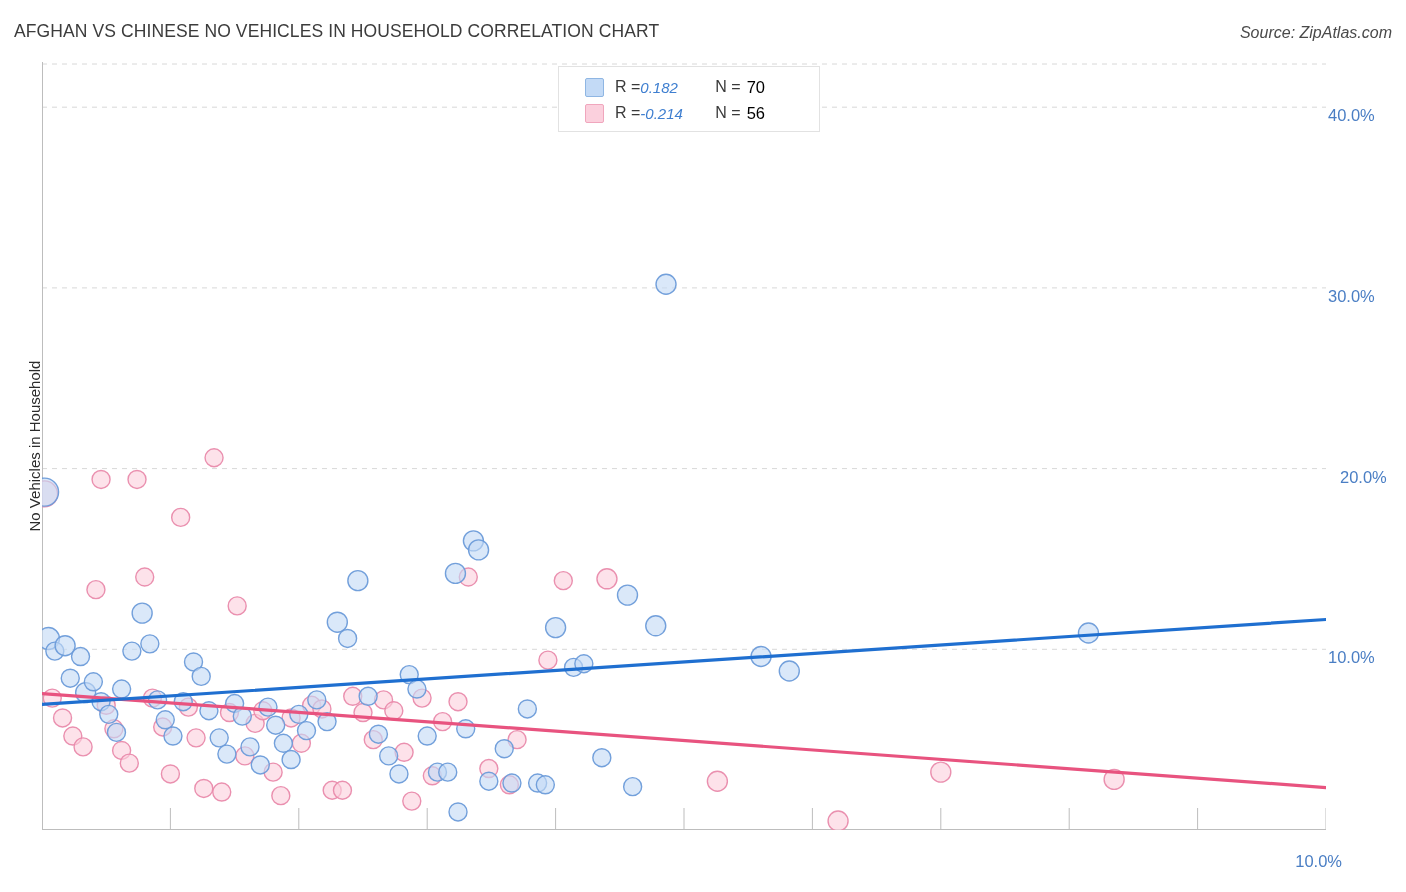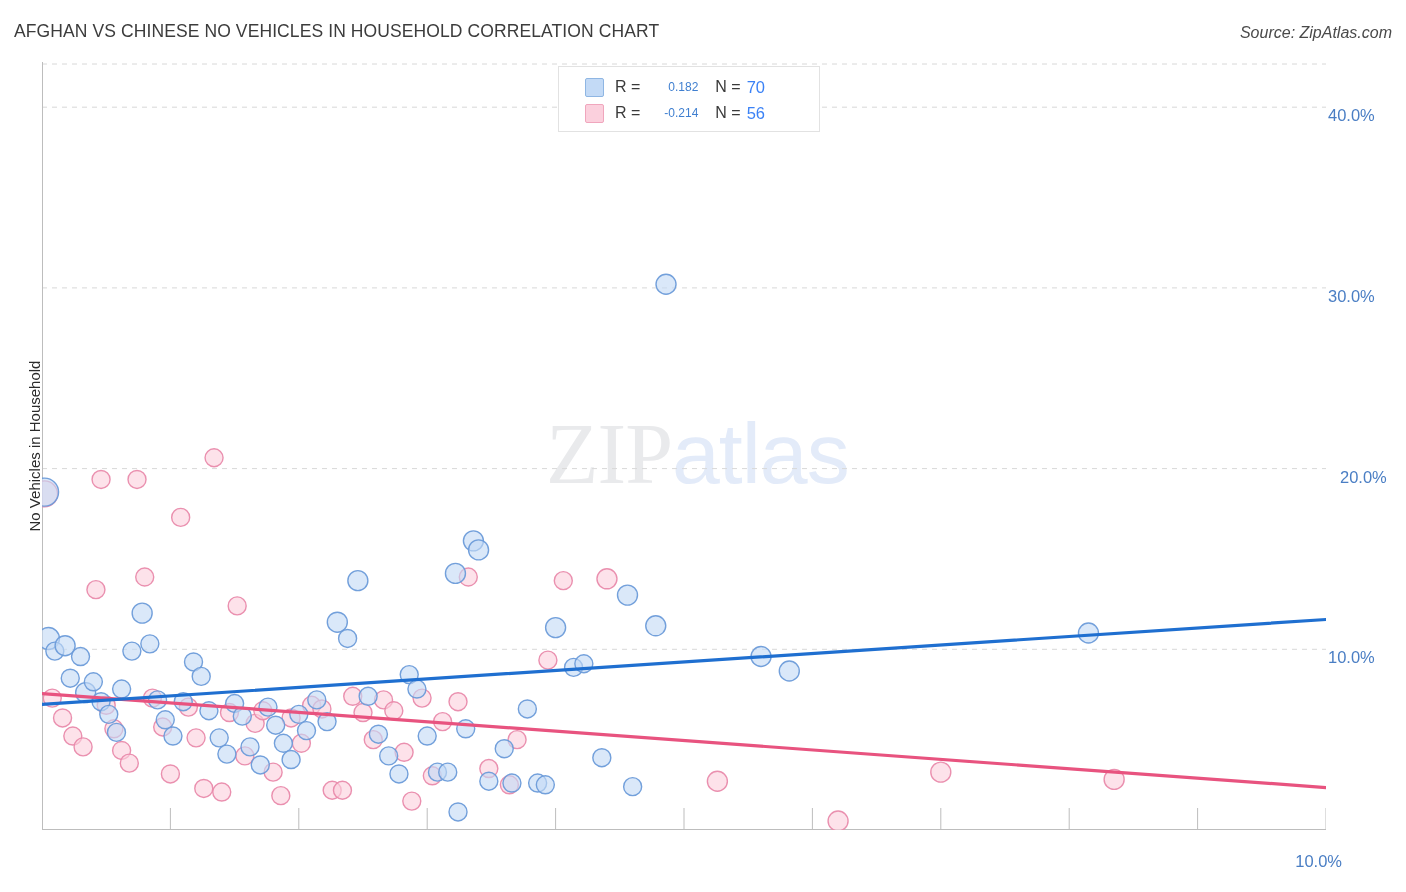--- a/index.html
+++ b/index.html
@@ -96,29 +96,29 @@
     border-radius: 2px;
     flex: 0 0 auto;
   }
   .sw-blue { background: #c3daf6; border: 1px solid #8fb6e3; }
   .sw-pink { background: #fbd0dd; border: 1px solid #f0a6bd; }
   .stats-r-label {
     font-size: 16px; color: #3a3a3a;
     margin-left: 11px;
   }
   .stats-r-value {
-    font-size: 12px; color: #3f7fd0;
-    width: 58px; text-align: right;
+    font-size: 15px; color: #3f7fd0;
+    width: 58px; text-align: left; font-style: italic;
   }
   .stats-n-label {
     font-size: 16px; color: #3a3a3a;
     margin-left: 17px;
   }
   .stats-n-value {
-    font-size: 16.5px; color: #3b82f6;
+    font-size: 16.5px; color: #000000;
     margin-left: 6px;
   }
   
   #series-legend {
     position: absolute;
     left: 0; right: 0;
     top: 850px;
     display: flex;
     justify-content: center;
     align-items: center;
@@ -129,23 +129,20 @@
   .legend-label { font-size: 17px; color: #2f2f2f; }
 </style>
 </head>
 <body>
 
 <div id="page">
 
   <div id="chart-title">AFGHAN VS CHINESE NO VEHICLES IN HOUSEHOLD CORRELATION CHART</div>
   <div id="source-note">Source: ZipAtlas.com</div>
 
-  <div id="watermark">
-    <span class="wm-zip">ZIP</span><span class="wm-atlas">atlas</span>
-  </div>
 
   <div id="plot">
     <svg id="plot-svg" width="1284" height="768">
       <g id="gridlines">
           <line x1="0" y1="45.17647058823536" x2="1284" y2="45.17647058823536" stroke="#d8d8d8" stroke-width="1" stroke-dasharray="5 5"></line>
           <line x1="0" y1="225.88235294117646" x2="1284" y2="225.88235294117646" stroke="#d8d8d8" stroke-width="1" stroke-dasharray="5 5"></line>
           <line x1="0" y1="406.5882352941177" x2="1284" y2="406.5882352941177" stroke="#d8d8d8" stroke-width="1" stroke-dasharray="5 5"></line>
           <line x1="0" y1="587.2941176470588" x2="1284" y2="587.2941176470588" stroke="#d8d8d8" stroke-width="1" stroke-dasharray="5 5"></line>
           <line x1="0" y1="2" x2="1284" y2="2" stroke="#d8d8d8" stroke-width="1" stroke-dasharray="5 5"></line>
         </g>

